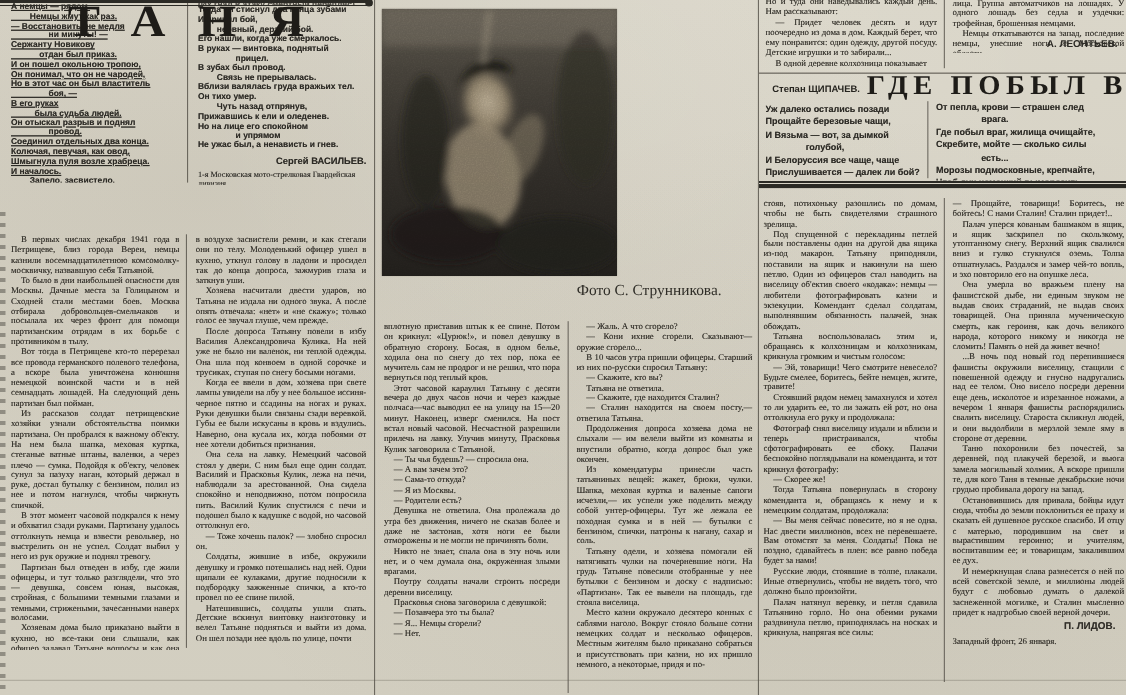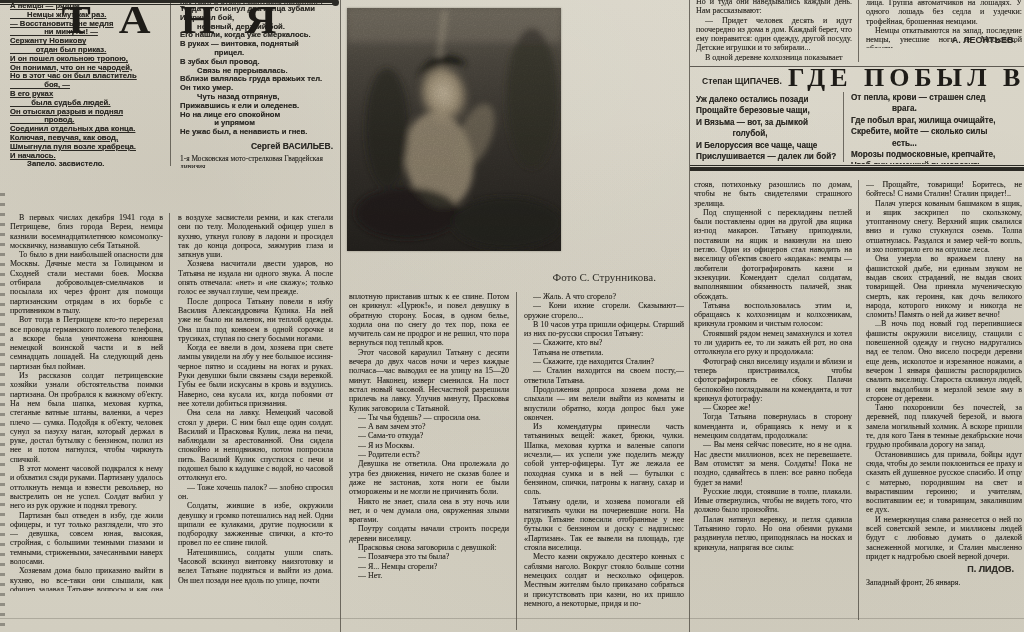--- a/index.html
+++ b/index.html
@@ -39,21 +39,21 @@
 
   .tanya-h{position:absolute;left:0;top:172;width:338px;margin:0;text-align:center;
      font:bold 44px/40px "Liberation Serif","DejaVu Serif",serif;color:#1e1c18;
      letter-spacing:30px;text-indent:30px;transform:scaleY(.92);}
 
   
   .photo{position:absolute;left:347px;top:8px;width:214px;height:243px;
      box-shadow:inset 0 0 14px rgba(0,0,0,.55), 0 0 2px rgba(60,55,45,.4);}
   .caption{position:absolute;left:349px;top:256px;width:335px;
      font:8.2px/9.6px "Liberation Serif","DejaVu Serif",serif;text-align:justify;color:#2f2d27;}
-  .caption-credit{text-align:right;padding-right:28px;margin-top:17px;font-size:11px;}
+  .caption-credit{text-align:right;padding-right:28px;margin-top:4px;font-size:14px;}
 
   
   .byline{position:absolute;left:702px;top:76px;font:bold 8.6px/10px "Liberation Sans","DejaVu Sans",sans-serif;color:#26241f;}
   .gpv-h{position:absolute;left:788px;top:64px;width:236px;margin:0;
      font:bold 26px/28px "Liberation Serif","DejaVu Serif",serif;color:#1e1c18;
      letter-spacing:5px;white-space:nowrap;transform:scaleY(.95);}
   .thick-rule{position:absolute;left:690px;top:164px;width:334px;height:7px;
      background:linear-gradient(transparent 0 1px,#2b2a25 1px 2px,transparent 2px 3px,#2b2a25 3px 7px);}
 
   .sig{font:bold 9px/11px "Liberation Sans","DejaVu Sans",sans-serif;text-align:right;padding-right:8px;margin-top:3px;}
@@ -132,21 +132,21 @@
     </div>
   <div class="vrule" style="left:169px;top:213px;height:376px;"></div>
   <div class="col cont" style="left:178px;top:213px;width:155px;height:378px;">
       <div class="para">в воздухе засвистели ремни, и как стегали они по телу. Молоденький офицер ушел в кухню, уткнул голову в ладони и просидел так до конца допроса, зажмурив глаза и заткнув уши.</div>
       <div class="para">Хозяева насчитали двести ударов, но Татьяна не издала ни одного звука. А после опять отвечала: «нет» и «не скажу»; только голос ее звучал глуше, чем прежде.</div>
       <div class="para">После допроса Татьяну повели в избу Василия Александровича Кулика. На ней уже не было ни валенок, ни теплой одежды. Она шла под конвоем в одной сорочке и трусиках, ступая по снегу босыми ногами.</div>
       <div class="para">Когда ее ввели в дом, хозяева при свете лампы увидели на лбу у нее большое иссиня-черное пятно и ссадины на ногах и руках. Руки девушки были связаны сзади веревкой. Губы ее были искусаны в кровь и вздулись. Наверно, она кусала их, когда побоями от нее хотели добиться признания.</div>
       <div class="para">Она села на лавку. Немецкий часовой стоял у двери. С ним был еще один солдат. Василий и Прасковья Кулик, лежа на печи, наблюдали за арестованной. Она сидела спокойно и неподвижно, потом попросила пить. Василий Кулик спустился с печи и подошел было к кадушке с водой, но часовой оттолкнул его.</div>
       <div class="para">— Тоже хочешь палок? — злобно спросил он.</div>
       <div class="para">Солдаты, жившие в избе, окружили девушку и громко потешались над ней. Одни щипали ее кулаками, другие подносили к подбородку зажженные спички, а кто-то провел по ее спине пилой.</div>
-      <div class="para">Натешившись, солдаты ушли спать. Часовой вскинул винтовку наизготовку и велел Татьяне подняться и выйти из дома. Он шел позади нее вдоль по улице, почти</div>
+      <div class="para">Натешившись, солдаты ушли спать. Детские вскинул винтовку наизготовку и велел Татьяне подняться и выйти из дома. Он шел позади нее вдоль по улице, почти</div>
     </div>
 
   <div class="vrule" style="left:340px;top:0;height:632px;"></div>
 
   <div class="photo">
     <svg width="214" height="243" viewBox="0 0 214 243" xmlns="http://www.w3.org/2000/svg">
       <defs>
         <linearGradient id="pg" x1="0" y1="0" x2="0" y2="1">
           <stop offset="0" stop-color="#6e685c"></stop>
           <stop offset=".22" stop-color="#544f46"></stop>
@@ -255,20 +255,21 @@
       <div class="pline">Морозы подмосковные, крепчайте,</div>
       <div class="pline">Чтоб дух немецкий выморозить</div>
     </div>
 
   <div class="thick-rule"></div>
 
   <div class="col cont" style="left:694px;top:180px;width:158px;height:450px;">
       <div class="para">стояв, потихоньку разошлись по домам, чтобы не быть свидетелями страшного зрелища.</div>
       <div class="para">Под спущенной с перекладины петлей были поставлены один на другой два ящика из-под макарон. Татьяну приподняли, поставили на ящик и накинули на шею петлю. Один из офицеров стал наводить на виселицу об'ектив своего «кодака»: немцы — любители фотографировать казни и экзекуции. Комендант сделал солдатам, выполнявшим обязанность палачей, знак обождать.</div>
       <div class="para">Татьяна воспользовалась этим и, обращаясь к колхозницам и колхозникам, крикнула громким и чистым голосом:</div>
+      <div class="para">— Эй, товарищи! Чего смотрите невесело? Будьте смелее, боритесь, бейте немцев, жгите, травите!</div>
       <div class="para">Стоявший рядом немец замахнулся и хотел то ли ударить ее, то ли зажать ей рот, но она оттолкнула его руку и продолжала:</div>
       <div class="para">Фотограф снял виселицу издали и вблизи и теперь пристраивался, чтобы сфотографировать ее сбоку. Палачи беспокойно поглядывали на коменданта, и тот крикнул фотографу:</div>
       <div class="para">— Скорее же!</div>
       <div class="para">Тогда Татьяна повернулась в сторону коменданта и, обращаясь к нему и к немецким солдатам, продолжала:</div>
       <div class="para">— Вы меня сейчас повесите, но я не одна. Нас двести миллионов, всех не перевешаете. Вам отомстят за меня. Солдаты! Пока не поздно, сдавайтесь в плен: все равно победа будет за нами!</div>
       <div class="para">Русские люди, стоявшие в толпе, плакали. Иные отвернулись, чтобы не видеть того, что должно было произойти.</div>
       <div class="para">Палач натянул веревку, и петля сдавила Татьянино горло. Но она обеими руками раздвинула петлю, приподнялась на носках и крикнула, напрягая все силы:</div>
     </div>
   <div class="vrule" style="left:858px;top:180px;height:440px;"></div>
   <div class="col cont" style="left:866px;top:180px;width:156px;height:450px;">

